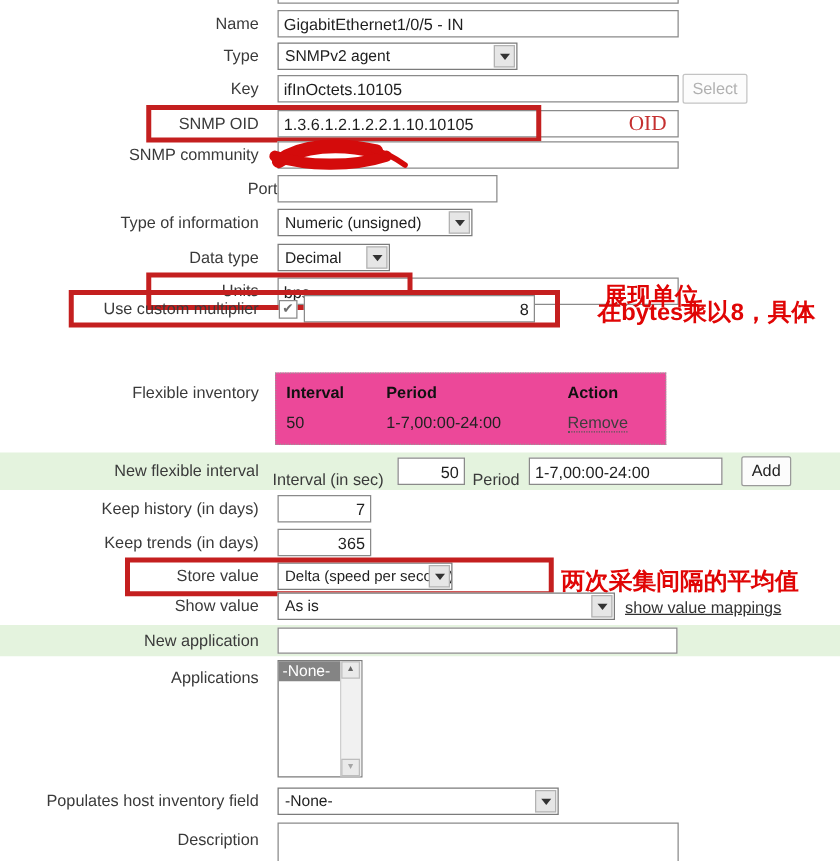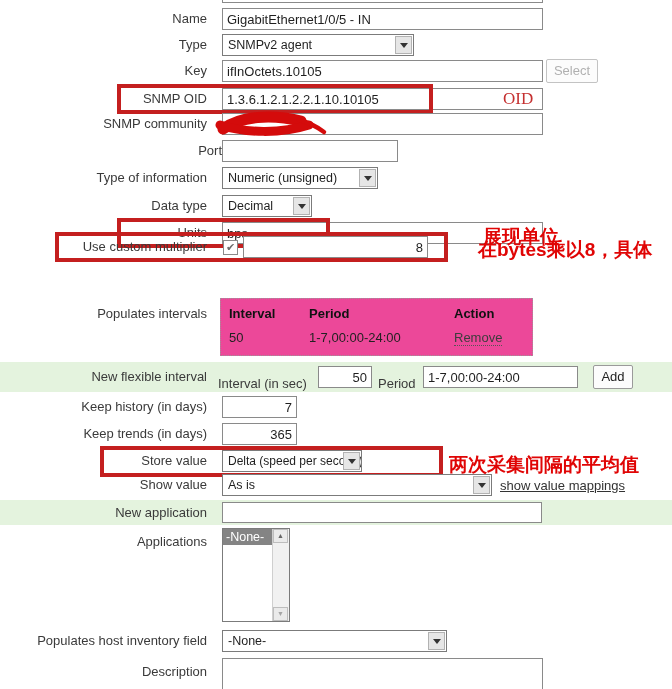--- a/index.html
+++ b/index.html
@@ -121,21 +121,21 @@
   <div class="row" style="top:236px;height:38px;">
     <span class="lbl">Use custom multiplier</span>
     <span class="cb" style="left:223px;top:4px;">✔</span>
     <input class="inp num" style="left: 243px; top: 0px; width: 185px;" value="8">
     <div class="redbox" style="left:55px;top:-4px;width:393px;height:30px;"></div>
     <span class="ann" style="left:478px;top:1px;">在bytes乘以8，具体</span>
   </div>
 
 
   <div class="row" style="top:298px;height:58px;">
-    <span class="lbl" style="top:5px;">Populates intervals</span>
+    <span class="lbl" style="top:5px;">Flexible inventory</span>
     <div class="dottedbox" style="left:220px;top:0;width:313px;height:58px;">
       <span class="fi-h" style="left:8px;top:7px;">Interval</span>
       <span class="fi-h" style="left:88px;top:7px;">Period</span>
       <span class="fi-h" style="left:233px;top:7px;">Action</span>
       <span class="fi-c" style="left:8px;top:31px;">50</span>
       <span class="fi-c" style="left:88px;top:31px;">1-7,00:00-24:00</span>
       <a class="fi-c link-dotted" style="left:233px;top:31px;position:absolute;">Remove</a>
     </div>
   </div>
 

